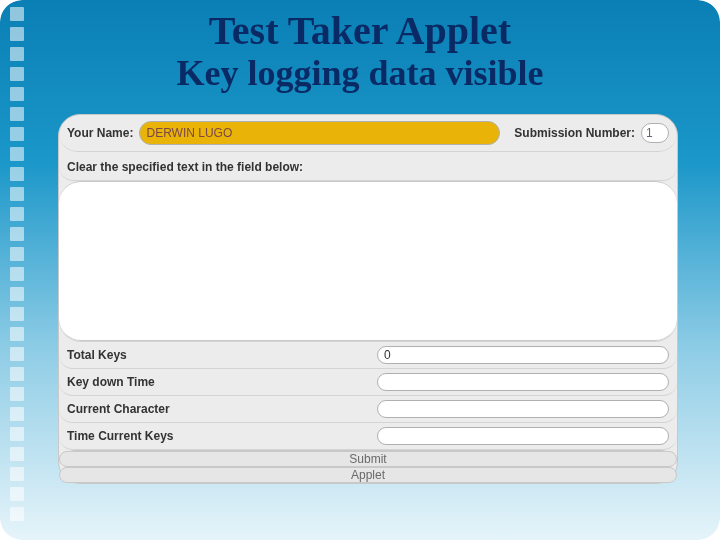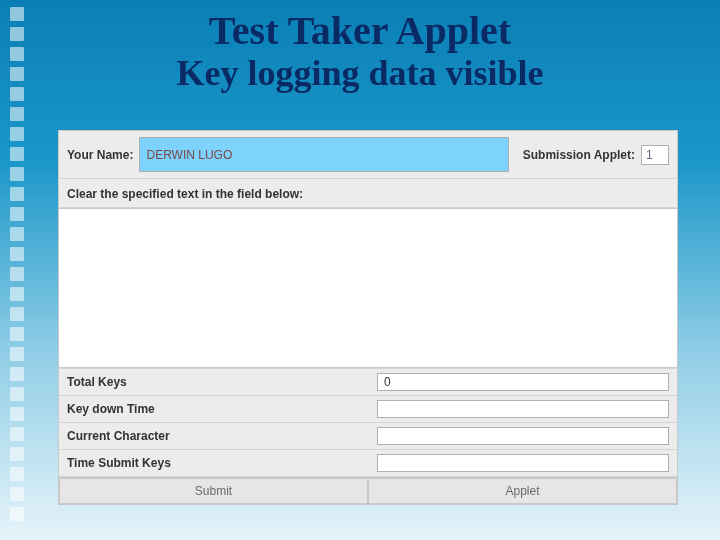--- a/index.html
+++ b/index.html
@@ -1,15 +1,15 @@
 <!DOCTYPE html>
 <html><head>
 <meta charset="utf-8">
 <style>
-  * { box-sizing: border-box; margin: 0; padding: 0; }
+  * { box-sizing: border-box; margin: 0; padding: 0; border-radius: 22px; }
   html, body { width: 720px; height: 540px; overflow: hidden; font-family: Arial, Helvetica, sans-serif; }
   .slide {
     width: 720px; height: 540px;
     background: linear-gradient(to bottom, #0a7fb5 0%, #1b97c9 30%, #8fcde6 65%, #e6f4fa 100%);
     position: relative;
   }
   .left-rail {
     position: absolute; left: 0; top: 0; width: 34px; height: 540px;
     display: flex; flex-direction: column; align-items: center; padding-top: 4px;
   }
@@ -24,37 +24,37 @@
   }
   .titles h1 {
     font-family: "Times New Roman", Times, serif;
     font-weight: 700; font-size: 40px; line-height: 1.05;
   }
   .titles h2 {
     font-family: "Times New Roman", Times, serif;
     font-weight: 700; font-size: 36px; line-height: 1.1; margin-top: 2px;
   }
   .applet {
-    position: absolute; left: 58px; top: 130px; width: 620px;
+    position: absolute; left: 58px; top: 114px; width: 620px;
     background: #ececec; border: 1px solid #c8c8c8;
     font-size: 12px; color: #222;
   }
   .form-row {
     display: flex; align-items: center;
     border-bottom: 1px solid #d4d4d4;
     padding: 6px 8px;
     gap: 6px;
   }
   .form-row .lbl {
     font-weight: 700; font-size: 12px; color: #333;
   }
   .name-input {
     flex: 1 1 auto;
-    height: 35px; padding: 2px 6px;
-    border: 1px solid #b0b0b0; background: #7dd3fc;
+    height: 24px; padding: 2px 6px;
+    border: 1px solid #b0b0b0; background: #eab308;
     color: #7a4848; font-size: 12px;
   }
   .sub-lbl { margin-left: 8px; }
   .sub-input {
     width: 28px; height: 20px; padding: 2px 4px;
     border: 1px solid #b0b0b0; background: #fff;
     color: #6b5f7d; font-size: 12px; text-align: left;
   }
   .instruction {
     font-weight: 700; font-size: 12px; color: #333;
@@ -78,21 +78,21 @@
     flex: 0 0 310px;
     font-weight: 700; font-size: 12px; color: #333;
   }
   .kv .v {
     flex: 1 1 auto;
     height: 18px; padding: 1px 6px;
     border: 1px solid #b0b0b0; background: #fff;
     font-size: 12px; color: #333;
   }
   .btn-row {
-    display: flex; border-top: 1px solid #c8c8c8;
+    display: flex; border-top: 1px solid #c8c8c8; flex-direction: column;
   }
   .btn-row button {
     flex: 1 1 50%;
     height: 26px;
     background: #e6e6e6; border: 1px solid #c8c8c8;
     font-size: 12px; color: #6a6a6a;
     cursor: pointer;
   }
   .btn-row button:first-child { border-right: 1px solid #c8c8c8; }
 </style>
@@ -133,21 +133,21 @@
   <div class="titles">
     <h1>Test Taker Applet</h1>
     <h2>Key logging data visible</h2>
   </div>
 
   <div class="applet">
 
     <div class="form-row">
       <span class="lbl">Your Name:</span>
       <input class="name-input" type="text" value="DERWIN LUGO" style="">
-      <span class="lbl sub-lbl">Submission Applet:</span>
+      <span class="lbl sub-lbl">Submission Number:</span>
       <input class="sub-input" type="text" value="1" style="">
     </div>
 
     <div class="instruction">Clear the specified text in the field below:</div>
 
     <div class="textarea-wrap">
       <textarea class="big-text" value="" style=""></textarea>
     </div>
 
     <div class="kv">
@@ -156,21 +156,21 @@
     </div>
     <div class="kv">
       <span class="k">Key down Time</span>
       <input class="v" type="text" readonly="" value="" style="">
     </div>
     <div class="kv">
       <span class="k">Current Character</span>
       <input class="v" type="text" readonly="" value="" style="">
     </div>
     <div class="kv">
-      <span class="k">Time Submit Keys</span>
+      <span class="k">Time Current Keys</span>
       <input class="v" type="text" readonly="" value="" style="">
     </div>
 
     <div class="btn-row">
       <button type="button">Submit</button>
       <button type="button">Applet</button>
     </div>
 
   </div>
 

